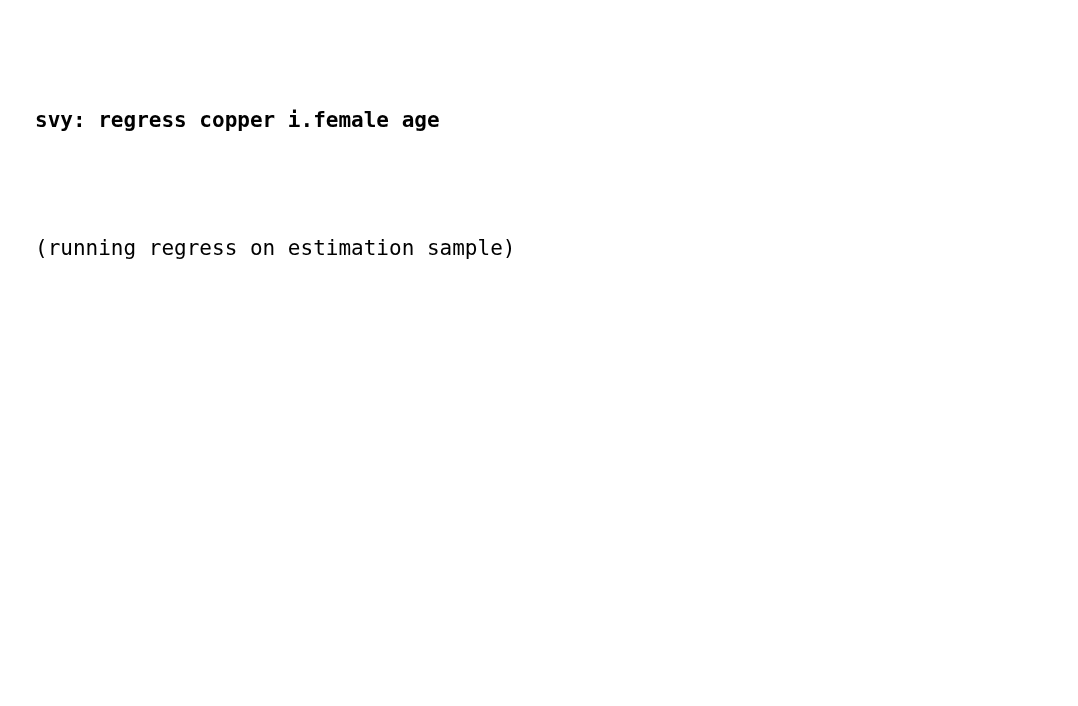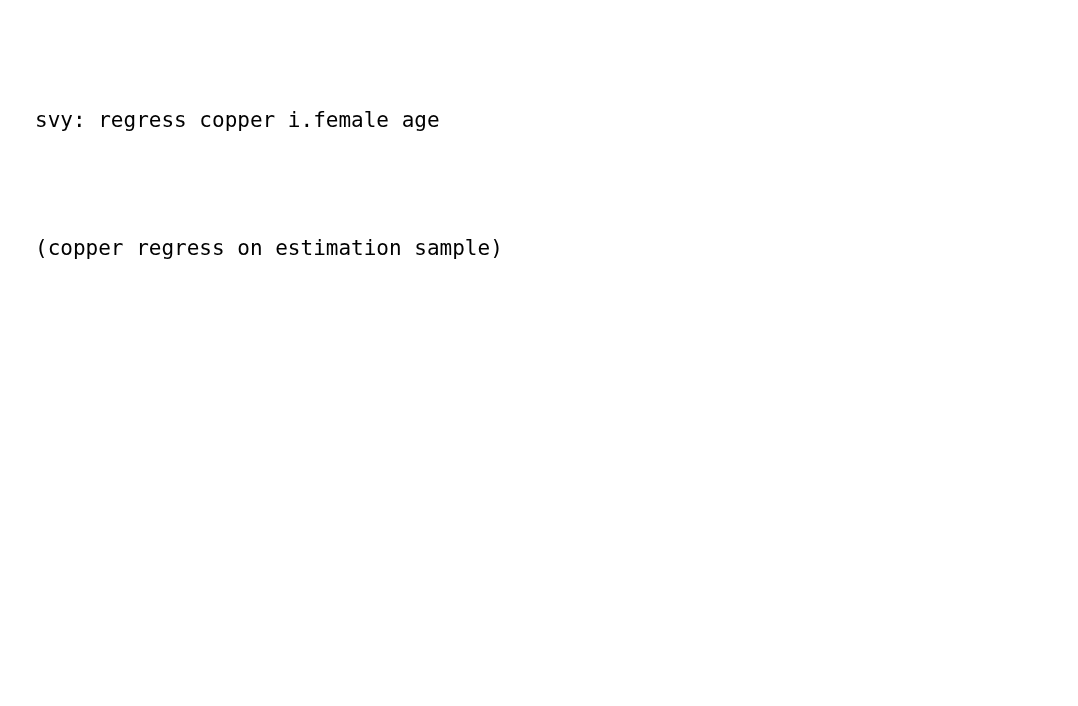--- a/index.html
+++ b/index.html
@@ -24,35 +24,35 @@
     color: #000000;
     white-space: pre;
     letter-spacing: 0px;
     -webkit-font-smoothing: antialiased;
   }
   .line {
     white-space: pre;
     min-height: 32px;
   }
   .cmd {
-    font-weight: normal;
+    font-weight: bold;
   }
   .blank {
     height: 32px;
   }
 </style>
 </head>
 <body>
 
 <div id="screen">
   <div class="console">
 
     <div class="line cmd">svy: regress copper i.female age</div>
 
-    <div class="line">(copper regress on estimation sample)</div>
+    <div class="line">(running regress on estimation sample)</div>
 
     <div class="line blank"></div>
 
 
     <div class="line blank"></div>
 
     
 
     
 

